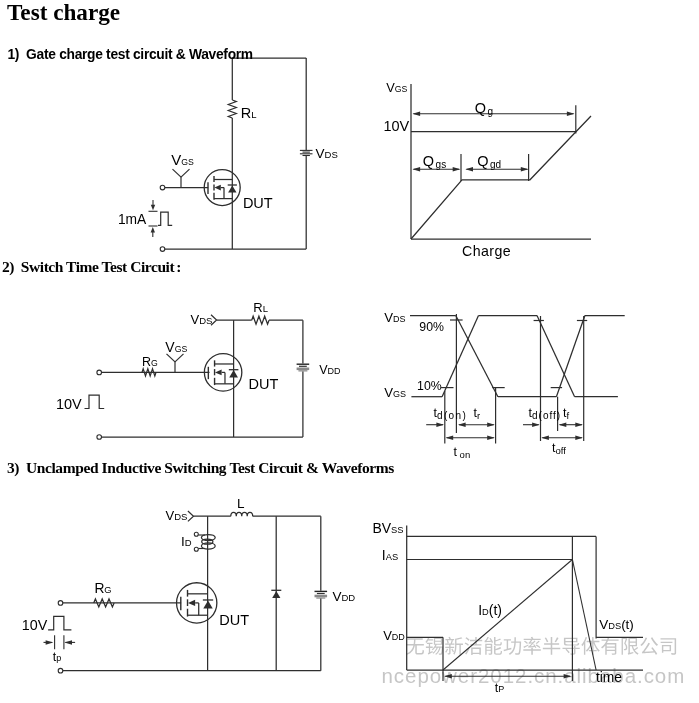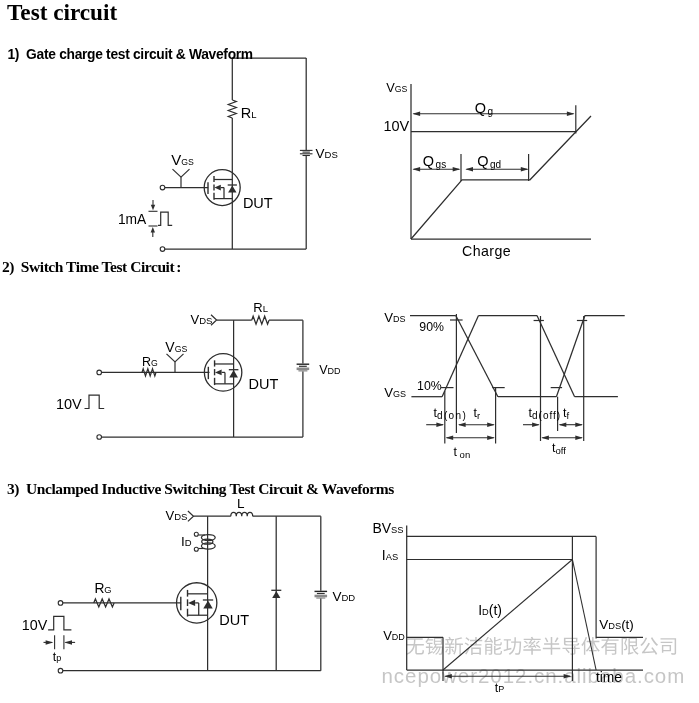--- a/index.html
+++ b/index.html
@@ -1,18 +1,18 @@
 <!DOCTYPE html>
 <html><head><meta charset="utf-8"><style>
 html,body{margin:0;padding:0;background:#fff;width:699px;height:703px;overflow:hidden}
 .t{position:absolute;white-space:nowrap;color:#000}
 #title{left:7px;top:-1.5px;font:bold 23.2px "Liberation Serif",serif}
 #h1{left:7.4px;top:47px;font:bold 13.8px "Liberation Sans",sans-serif;letter-spacing:-0.3px}
 #h2{left:2px;top:257.7px;font:bold 15.5px "Liberation Serif",serif;letter-spacing:-0.45px}
-#h3{left:6.9px;top:480px;font:bold 15.5px "Liberation Serif",serif;letter-spacing:-0.4px}
+#h3{left:6.9px;top:459px;font:bold 15.5px "Liberation Serif",serif;letter-spacing:-0.4px}
 svg{position:absolute;left:0;top:0}
 </style></head><body>
 <svg width="699" height="703" viewBox="0 0 699 703">
     <g transform="translate(405.3,653.3) scale(0.01950,-0.01950)">
       <path d="M114 773V699H446C443 628 440 552 428 477H52V404H414C373 232 276 71 39 -19C58 -34 80 -61 90 -80C348 23 448 208 490 404H511V60C511 -31 539 -57 643 -57C664 -57 807 -57 830 -57C926 -57 950 -15 960 145C938 150 905 163 887 177C882 40 874 17 825 17C794 17 674 17 650 17C599 17 589 24 589 60V404H951V477H503C514 552 519 627 521 699H894V773Z" fill="#c6c6c6"></path>
     </g>
     <g transform="translate(424.8,653.3) scale(0.01950,-0.01950)">
       <path d="M530 588H825V496H530ZM530 737H825V646H530ZM179 837C149 744 95 654 35 595C47 579 67 541 74 525C109 561 143 606 172 656H418V725H209C223 755 236 787 247 818ZM56 344V275H208V80C208 31 170 -3 151 -16C163 -27 182 -52 189 -66C204 -50 231 -35 408 60C403 75 398 104 395 124L272 63V275H407V344H272V479H395V547H106V479H208V344ZM464 798V434H539C498 341 432 257 357 200C373 191 399 169 409 158C452 195 494 242 531 295V289H606C559 181 482 87 395 25C408 15 431 -7 440 -17C533 56 618 164 670 289H744C704 150 634 34 535 -40C549 -49 572 -70 582 -80C684 4 763 132 806 289H872C858 92 842 15 822 -5C814 -15 805 -17 792 -16C778 -16 746 -16 710 -12C719 -31 726 -58 728 -78C765 -80 800 -80 821 -78C846 -76 863 -69 879 -50C908 -17 925 73 942 320C943 330 944 351 944 351H567C582 378 596 406 609 434H894V798Z" fill="#c6c6c6"></path>
     </g>
     <g transform="translate(444.3,653.3) scale(0.01950,-0.01950)">
@@ -270,15 +270,15 @@
     <text x="381.8" y="560.3" font-family="Liberation Sans, sans-serif" font-size="14" fill="#000">I<tspan font-size="9.3" dy="0" dx="0">AS</tspan></text>
     <text x="383.2" y="640.3" font-family="Liberation Sans, sans-serif" font-size="13" fill="#000">V<tspan font-size="9" dy="0" dx="0">DD</tspan></text>
     <text x="478.2" y="614.8" font-family="Liberation Sans, sans-serif" font-size="14" fill="#000">I<tspan font-size="9.3" dy="0" dx="0">D</tspan><tspan font-size="14" dy="0">(t)</tspan></text>
     <text x="599.2" y="629.3" font-family="Liberation Sans, sans-serif" font-size="13.5" fill="#000">V<tspan font-size="9.3" dy="0" dx="0">DS</tspan><tspan font-size="13.5" dy="0">(t)</tspan></text>
     <text x="595.9" y="682.3" font-family="Liberation Sans, sans-serif" font-size="13.8" font-weight="normal" text-anchor="start" fill="#000">time</text>
     <line x1="445.2" y1="676.2" x2="570.2" y2="676.2" stroke="#2e2e2e" stroke-width="1.1"></line>
     <polygon points="444.2,676.2 451.8,673.95 451.8,678.45" fill="#2e2e2e" stroke="none"></polygon>
     <polygon points="571.2,676.2 563.6,678.45 563.6,673.95" fill="#2e2e2e" stroke="none"></polygon>
     <text x="494.7" y="691.5" font-family="Liberation Sans, sans-serif" font-size="12.5" fill="#000">t<tspan font-size="9" dy="0" dx="0">P</tspan></text>
   </svg>
-<div class="t" id="title">Test circuit</div>
+<div class="t" id="title">Test charge</div>
 <div class="t" id="h1">1)&nbsp; Gate charge test circuit &amp; Waveform</div>
 <div class="t" id="h2">2)&nbsp; Switch Time Test Circuit<span style="margin-left:2px">:</span></div>
 <div class="t" id="h3">3)&nbsp; Unclamped Inductive Switching Test Circuit &amp; Waveforms</div>
 </body></html>

